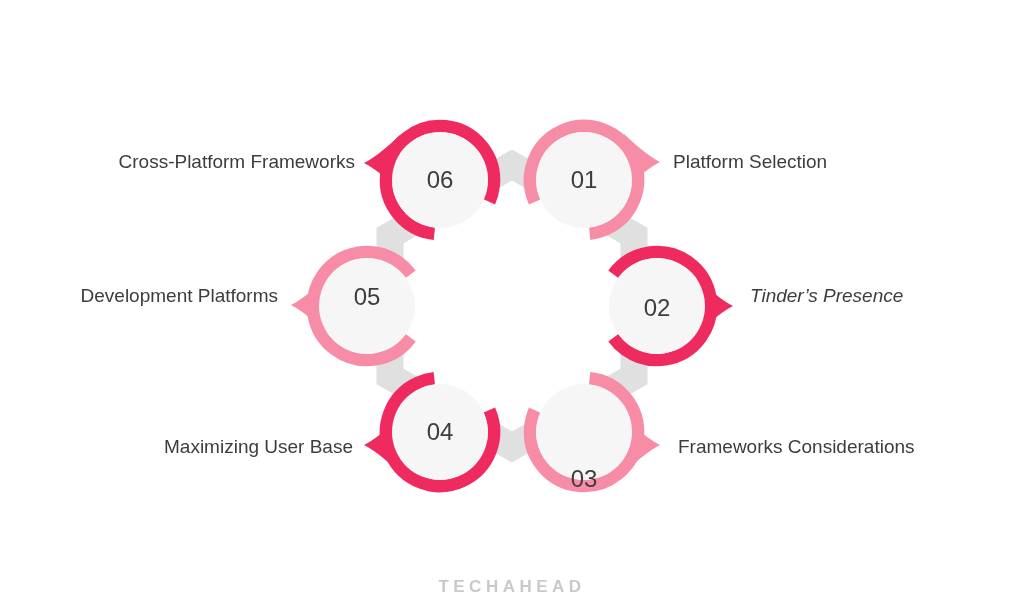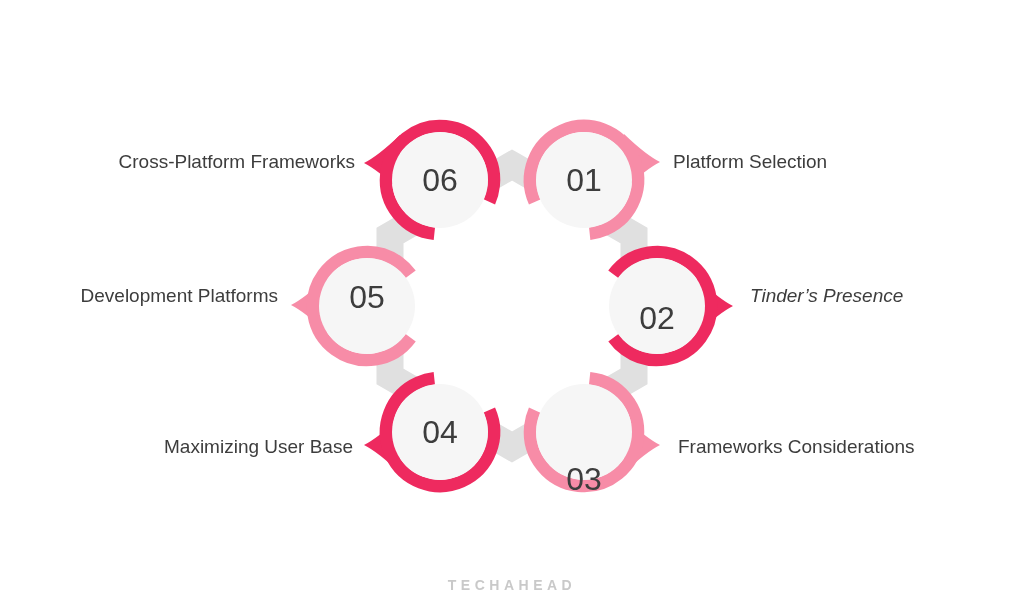--- a/index.html
+++ b/index.html
@@ -16,30 +16,30 @@
     position: absolute;
     font-size: 19px;
     line-height: 26px;
     color: #3d3d3d;
     white-space: nowrap;
   }
   .node-number {
     position: absolute;
     width: 80px;
     text-align: center;
-    font-size: 32px;
+    font-size: 24px;
     line-height: 30px;
     color: #3d3d3d;
   }
   .brand {
     position: absolute;
     left: 0; right: 0;
     top: 577px;
     text-align: center;
-    font-size: 14px;
+    font-size: 17px;
     font-weight: bold;
     letter-spacing: 4.5px;
     color: #c9c9c9;
   }
 </style>
 </head>
 <body>
 
 <div class="canvas">
 
@@ -78,21 +78,21 @@
     </g>
 
     <g>
       <path d="M 400 135 Q 378 156 364 163 Q 378 170 400 191 Z" fill="#EE2A5F"></path>
       <circle cx="440" cy="180" r="54" fill="none" stroke-width="12.5" pathLength="360" stroke-dasharray="288 72" transform="rotate(96 440 180)" stroke="#EE2A5F"></circle>
       <circle cx="440" cy="180" r="48" fill="#F6F6F6"></circle>
     </g>
   </svg>
 
   <div class="node-number" style="left:544px; top:165px;">01</div>
-  <div class="node-number" style="left:617px; top:303px;">02</div>
+  <div class="node-number" style="left:617px; top:293px;">02</div>
   <div class="node-number" style="left:544px; top:417px;margin-top:47px;">03</div>
   <div class="node-number" style="left:400px; top:417px;">04</div>
   <div class="node-number" style="left:327px; top:282px;">05</div>
   <div class="node-number" style="left:400px; top:165px;">06</div>
 
   <div class="node-label" style="left:673px; top:149px;">Platform Selection</div>
   <div class="node-label" style="left:750px; top:283px;font-style:italic;">Tinder’s Presence</div>
   <div class="node-label" style="left:678px; top:434px;">Frameworks Considerations</div>
   <div class="node-label" style="right:671px; top:434px;">Maximizing User Base</div>
   <div class="node-label" style="right:669px; top:149px;">Cross-Platform Frameworks</div>

